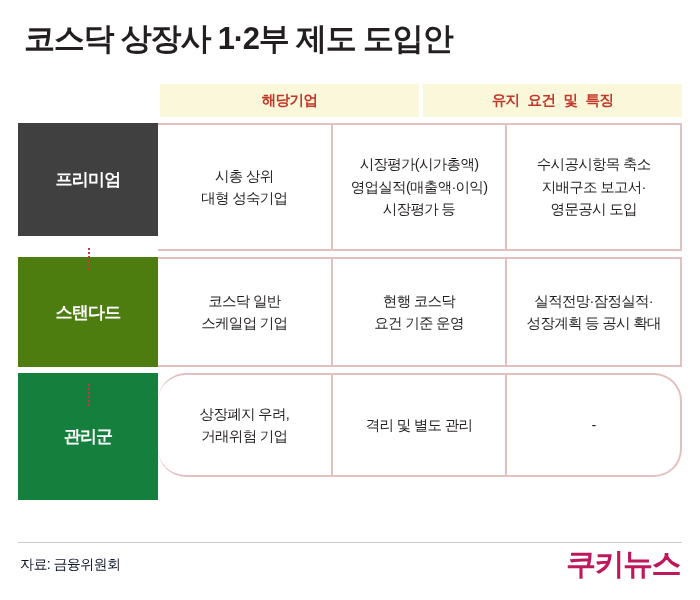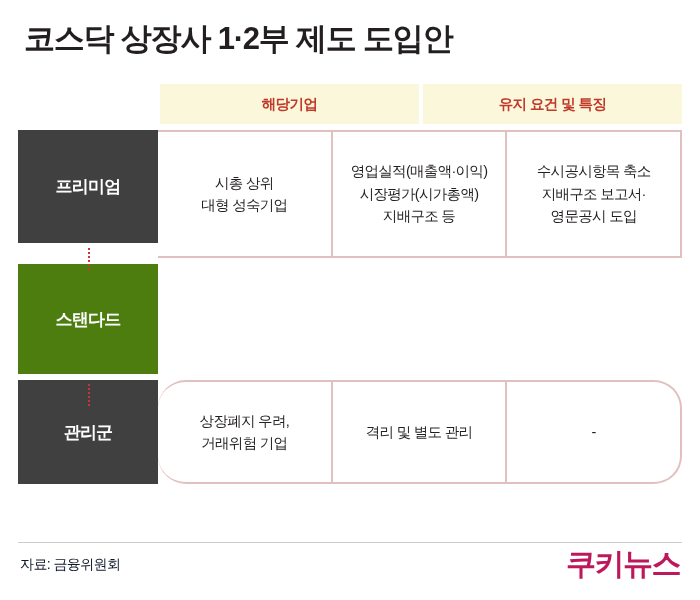--- a/index.html
+++ b/index.html
@@ -38,21 +38,22 @@
   
   .table-wrap {
     position: absolute;
     left: 18px;
     top: 84px;
     width: 664px;
   }
 
   .head-row {
     display: flex;
-    height: 40px;
+    height: 33px;
+    font-family: Liberation Mono, monospace;
   }
   .head-spacer {
     width: 140px;
     flex: 0 0 140px;
   }
   .head-cell {
     flex: 1 1 0;
     background: #fbf7da;
     border-left: 2px solid #ffffff;
     border-right: 2px solid #ffffff;
@@ -104,21 +105,21 @@
   }
   .cell:first-child { border-left: none; }
   .cell .line { display: block; white-space: nowrap; }
 
   .band-premium .band-label { background: #404040; height: 113px; }
   .band-premium .band-body { height: 128px; justify-content: center; }
 
   .band-standard .band-label { background: #4d7c0f; height: 110px; }
   .band-standard .band-body { height: 110px; }
 
-  .band-watch .band-label { background: #404040; height: 104px; }
+  .band-watch .band-label { background: #15803d; height: 127px; }
   .band-watch .band-body { height: 104px; border-radius: 28px; }
 
   
   .connector {
     position: absolute;
     left: 88px;
     width: 2px;
     border-left: 2px dotted #c8353f;
   }
   .connector.c1 { top: 248px; height: 22px; }
@@ -167,34 +168,48 @@
     </div>
 
     <div class="band band-premium">
       <div class="band-label">프리미엄</div>
       <div class="band-body">
         <div class="cell">
           <span class="line">시총 상위</span>
           <span class="line">대형 성숙기업</span>
         </div>
         <div class="cell">
+          <span class="line">시장평가(시가총액)</span>
           <span class="line">영업실적(매출액·이익)</span>
-          <span class="line">시장평가(시가총액)</span>
-          <span class="line">지배구조 등</span>
+          <span class="line">시장평가 등</span>
         </div>
         <div class="cell">
           <span class="line">수시공시항목 축소</span>
           <span class="line">지배구조 보고서·</span>
           <span class="line">영문공시 도입</span>
         </div>
       </div>
     </div>
 
     <div class="band band-standard">
       <div class="band-label">스탠다드</div>
+      <div class="band-body">
+        <div class="cell">
+          <span class="line">코스닥 일반</span>
+          <span class="line">스케일업 기업</span>
+        </div>
+        <div class="cell">
+          <span class="line">현행 코스닥</span>
+          <span class="line">요건 기준 운영</span>
+        </div>
+        <div class="cell">
+          <span class="line">실적전망·잠정실적·</span>
+          <span class="line">성장계획 등 공시 확대</span>
+        </div>
+      </div>
     </div>
 
     <div class="band band-watch">
       <div class="band-label">관리군</div>
       <div class="band-body">
         <div class="cell">
           <span class="line">상장폐지 우려,</span>
           <span class="line">거래위험 기업</span>
         </div>
         <div class="cell">

